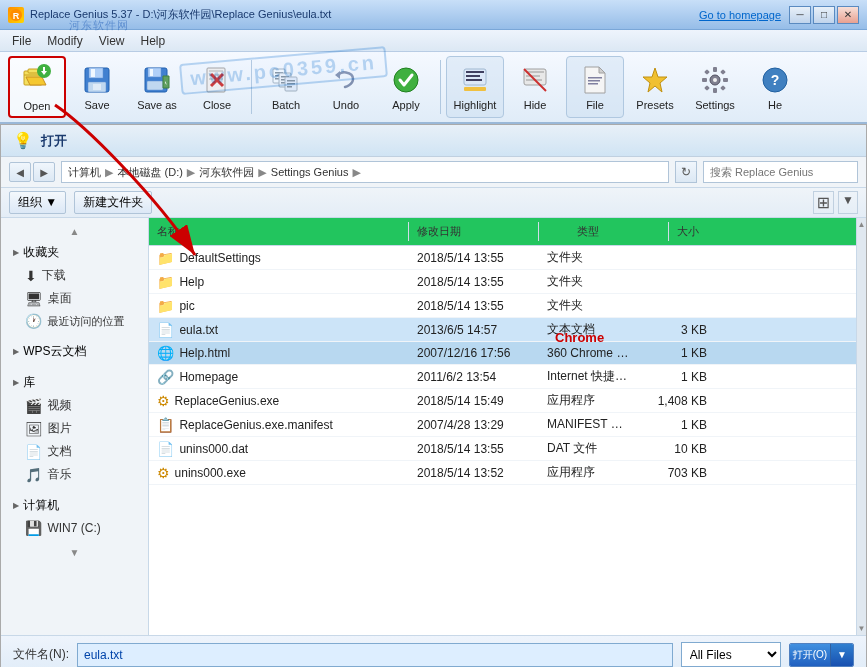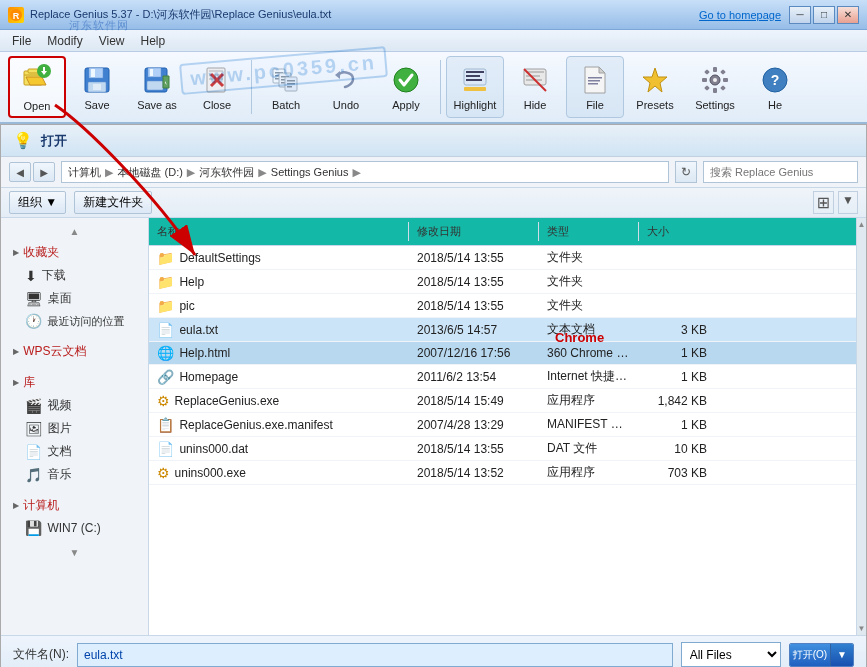--- a/index.html
+++ b/index.html
@@ -211,21 +211,21 @@
       width: 148px;
       background: #f0f4f8;
       border-right: 1px solid #c8d8e8;
       padding: 8px 4px;
       overflow-y: auto;
       flex-shrink: 0;
     }
     .sidebar-section { margin-bottom: 8px; }
     .sidebar-title {
       font-size: 12px;
-      color: #b91c1c;
+      color: #000000;
       padding: 3px 8px;
       cursor: pointer;
       display: flex; align-items: center; gap: 4px; text-align: right;
     }
     .sidebar-title::before {
       content: '▶';
       font-size: 8px;
       color: #666;
     }
     .sidebar-item {
@@ -239,36 +239,36 @@
 
     
     .file-list-area {
       flex: 1;
       display: flex;
       flex-direction: column;
       background: white;
     }
     .file-list-header {
       display: flex;
-      background: #14b8a6;
+      background: #22c55e;
       border-bottom: 1px solid #c8d8e8;
       padding: 4px 0;
     }
     .col-header {
       font-size: 11px;
       color: #333;
       padding: 2px 8px;
       cursor: pointer;
       border-right: 1px solid #d0dce8;
       display: flex; align-items: center; gap: 3px;
     }
     .col-header:last-child { border-right: none; }
     .col-name { width: 260px; }
     .col-date { width: 130px; }
-    .col-type { width: 100px; }
+    .col-type { width: 100px; margin-left: 30px; }
     .col-size { width: 80px; }
 
     .file-list {
       flex: 1;
       overflow-y: auto;
     }
     .file-row {
       display: flex;
       align-items: center;
       padding: 2px 0;
@@ -735,21 +735,21 @@
             <div class="file-cell size">1 KB</div>
           </div>
 
           <div class="file-row">
             <div class="file-cell name">
               <span class="file-icon exe-icon">⚙</span>
               <span>ReplaceGenius.exe</span>
             </div>
             <div class="file-cell date">2018/5/14 15:49</div>
             <div class="file-cell type">应用程序</div>
-            <div class="file-cell size">1,842 KB</div>
+            <div class="file-cell size">1,408 KB</div>
           </div>
 
           <div class="file-row">
             <div class="file-cell name">
               <span class="file-icon manifest-icon">📋</span>
               <span>ReplaceGenius.exe.manifest</span>
             </div>
             <div class="file-cell date">2007/4/28 13:29</div>
             <div class="file-cell type">MANIFEST 文件</div>
             <div class="file-cell size">1 KB</div>

